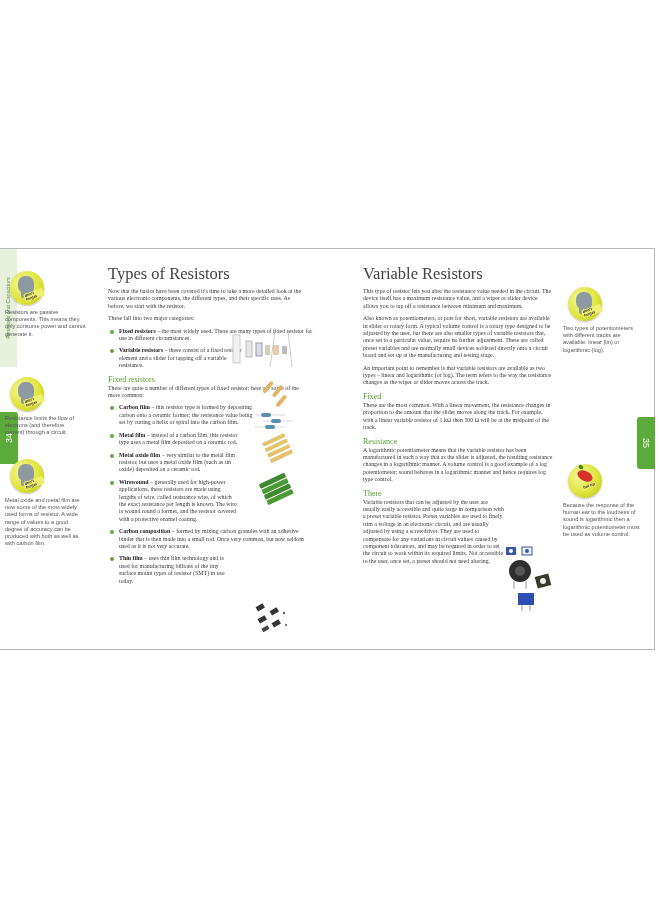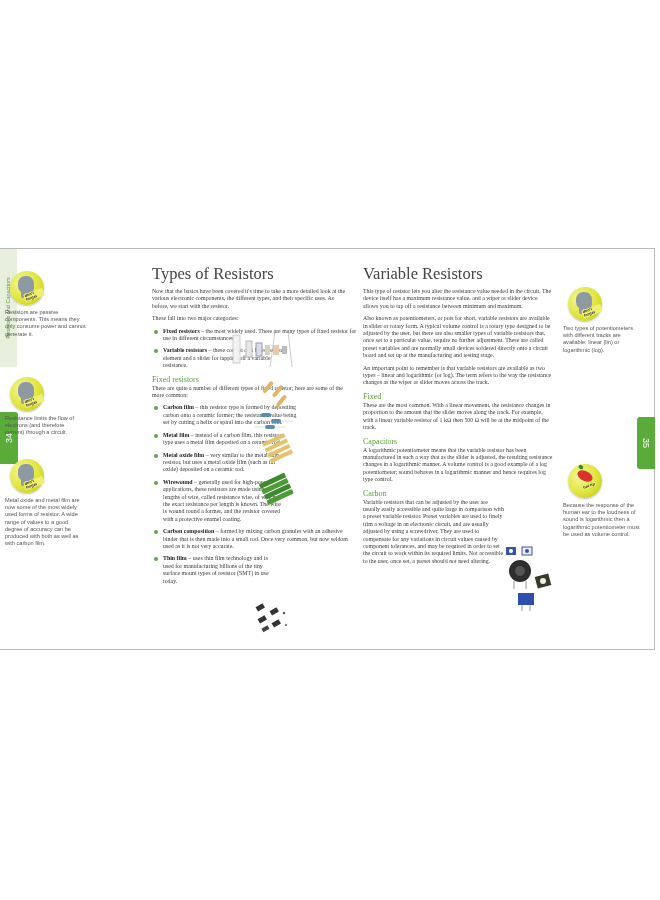--- a/index.html
+++ b/index.html
@@ -97,21 +97,21 @@
     <div>Two types of potentiometers with different tracks are available: linear (lin) or logarithmic (log).</div>
   </div>
   <div class="tip" style="left:563px; top:215px; width:78px;">
     <div class="badge">
         <div class="pepper"></div>
         <div class="label">hot tip</div>
       </div>
     <div>Because the response of the human ear to the loudness of sound is logarithmic then a logarithmic potentiometer must be used as volume control.</div>
   </div>
 
-  <div class="col" style="left:108px; top:16px; width:197px;margin-left:44px;">
+  <div class="col" style="left:108px; top:16px; width:197px;">
     <h1>Types of Resistors</h1>
     <p>Now that the basics have been covered it's time to take a more detailed look at the various electronic components, the different types, and their specific uses. As before, we start with the resistor.</p>
     <p>These fall into two major categories:</p>
     <ul>
       <li>
           <span class="narrow" style="width:200px"><b>Fixed resistors</b><span> – the most widely used. There are many types of fixed resistor for use in different circumstances.</span></span>
         </li>
       <li>
           <span class="narrow"><b>Variable resistors</b><span> – these consist of a fixed resistor element and a slider for tapping off a variable resistance.</span></span>
         </li>
@@ -191,23 +191,23 @@
       <circle cx="34" cy="24" r="1" fill="#555"></circle>
   </svg>
 
   <div class="col" style="left:363px; top:16px; width:190px;">
     <h1>Variable Resistors</h1>
     <p>This type of resistor lets you alter the resistance value needed in the circuit. The device itself has a maximum resistance value, and a wiper or slider device allows you to tap off a resistance between minimum and maximum.</p>
     <p>Also known as potentiometers, or pots for short, variable resistors are available in slider or rotary form. A typical volume control is a rotary type designed to be adjusted by the user, but there are also smaller types of variable resistors that, once set to a particular value, require no further adjustment. These are called preset variables and are normally small devices soldered directly onto a circuit board and set up at the manufacturing and testing stage.</p>
     <p>An important point to remember is that variable resistors are available as two types – linear and logarithmic (or log). The term refers to the way the resistance changes as the wiper or slider moves across the track.</p>
     <h3>Fixed</h3>
     <p>These are the most common. With a linear movement, the resistance changes in proportion to the amount that the slider moves along the track. For example, with a linear variable resistor of 1 kΩ then 500 Ω will be at the midpoint of the track.</p>
-    <h3>Capacitors</h3>
+    <h3>Resistance</h3>
     <p>A logarithmic potentiometer means that the variable resistor has been manufactured in such a way that as the slider is adjusted, the resulting resistance changes in a logarithmic manner. A volume control is a good example of a log potentiometer; sound behaves in a logarithmic manner and hence requires log type control.</p>
-    <h3>Carbon</h3>
+    <h3>There</h3>
     <p style="width:142px;">Variable resistors that can be adjusted by the user are usually easily accessible and quite large in comparison with a preset variable resistor. Preset variables are used to finely trim a voltage in an electronic circuit, and are usually adjusted by using a screwdriver. They are used to compensate for any variations in circuit values caused by component tolerances, and may be required in order to set the circuit to work within its required limits. Not accessible to the user, once set, a preset should not need altering.</p>
   </div>
 
   <svg class="img" style="left:504px; top:296px;" width="52" height="68">
     <rect x="2" y="2" width="10" height="8" fill="#3a55a8"></rect>
       <circle cx="7" cy="6" r="2" fill="#fff"></circle>
     <rect x="18" y="2" width="10" height="8" fill="#eee" stroke="#3a55a8"></rect>
       <circle cx="23" cy="6" r="2" fill="#3a55a8"></circle>
     <circle cx="16" cy="26" r="11" fill="#2e2e2e"></circle>
       <circle cx="16" cy="26" r="5" fill="#555"></circle>

